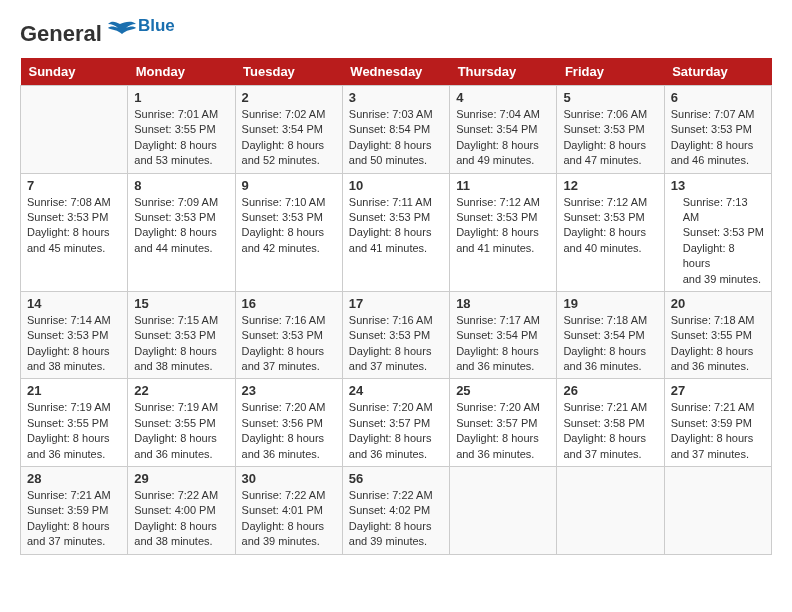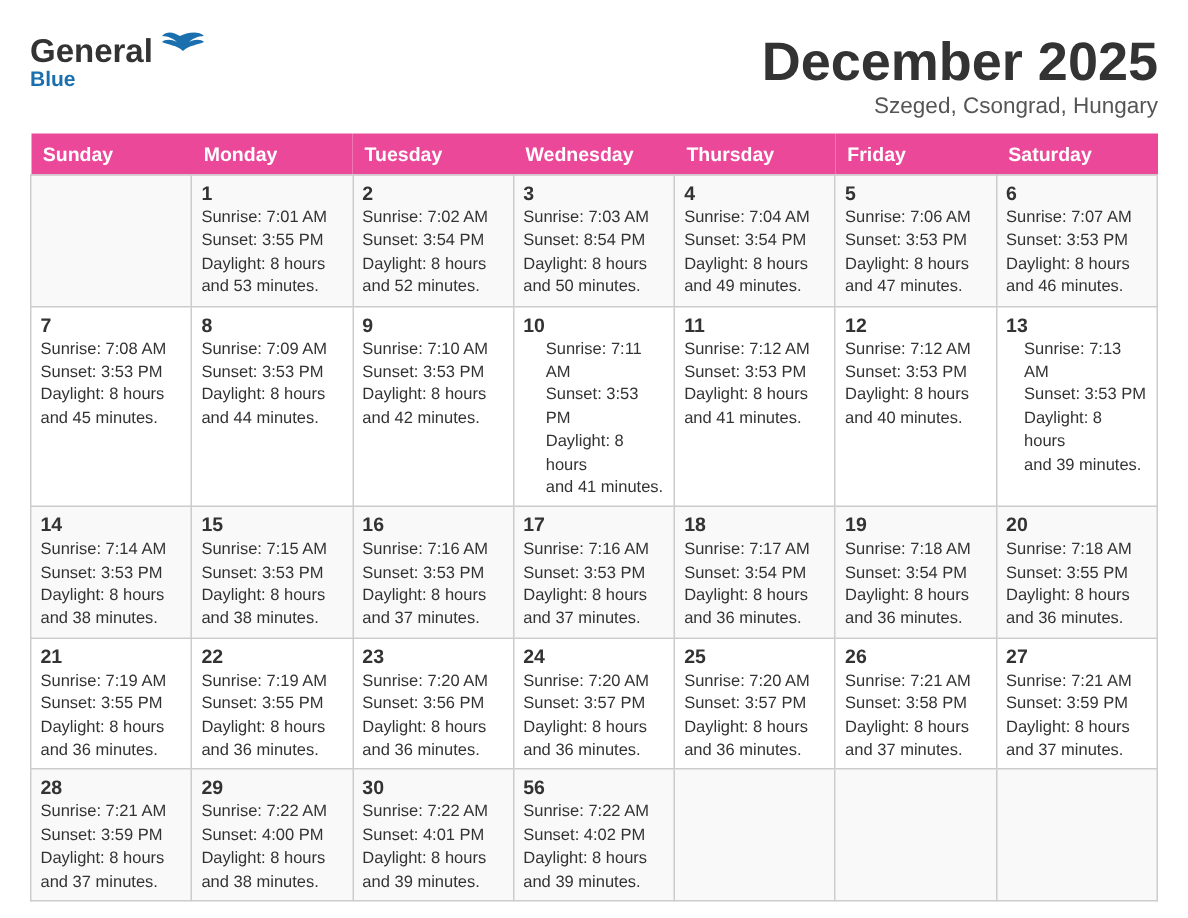--- a/index.html
+++ b/index.html
@@ -11,42 +11,42 @@
       padding: 20px;
     }
     .header {
       display: flex;
       justify-content: space-between;
       align-items: flex-start;
       margin-bottom: 10px;
     }
     .logo {
       display: flex;
-      flex-direction: column;
+      flex-direction: row;
       align-items: flex-start;
     }
     .title-block {
       text-align: right;
     }
     .month-title {
       font-size: 36px;
       font-weight: bold;
       color: #333;
     }
     .location {
       font-size: 15px;
       color: #555;
     }
     table {
       width: 100%;
       border-collapse: collapse;
       table-layout: fixed;
     }
     thead tr th {
-      background-color: #ec4899;
+      background-color: #b91c1c;
       color: #fff;
       text-align: left;
       padding: 6px 8px;
       font-size: 13px;
       font-weight: bold;
     }
     tbody tr td {
       border: 1px solid #ccc;
       vertical-align: top;
       padding: 4px 6px;
@@ -76,25 +76,21 @@
 <body>
 
 <div class="header">
   <div class="logo">
     <div style="display:flex;align-items:center;">
       <span style="font-size:22px;font-weight:bold;color:#333;">General</span>
       <svg width="36" height="28" viewBox="0 0 36 28">
         <path d="M18 4 C22 2, 30 0, 34 4 C30 4, 26 6, 24 8 C28 6, 32 6, 34 8 C30 10, 24 10, 20 14 C16 10, 10 10, 6 8 C8 6, 12 6, 16 8 C14 6, 10 4, 6 4 C10 0, 14 2, 18 4Z" fill="#1a6faf"></path>
       </svg>
     </div>
-    <span style="font-size:14px;font-weight:bold;color:#1a6faf;margin-top:-4px;">Blue</span>
-  </div>
-  <div class="title-block">
-    <div class="month-title">December 2025</div>
-    <div class="location">Szeged, Csongrad, Hungary</div>
+    <span style="font-size:17px;font-weight:bold;color:#1a6faf;margin-top:-4px;">Blue</span>
   </div>
 </div>
 
 <table>
   <thead>
     <tr id="header-row">
         <th>Sunday</th>
         <th>Monday</th>
         <th>Tuesday</th>
         <th>Wednesday</th>
@@ -166,21 +162,21 @@
         </td>
         <td>
           <span class="day-num">9</span>
           <div class="day-info" style="white-space: pre-line;">Sunrise: 7:10 AM
 Sunset: 3:53 PM
 Daylight: 8 hours
 and 42 minutes.</div>
         </td>
         <td>
           <span class="day-num">10</span>
-          <div class="day-info" style="white-space: pre-line; margin-left: 15px;">Sunrise: 7:11 AM
+          <div class="day-info" style="white-space: pre-line;">Sunrise: 7:11 AM
 Sunset: 3:53 PM
 Daylight: 8 hours
 and 41 minutes.</div>
         </td>
         <td>
           <span class="day-num">11</span>
           <div class="day-info" style="white-space: pre-line;">Sunrise: 7:12 AM
 Sunset: 3:53 PM
 Daylight: 8 hours
 and 41 minutes.</div>

